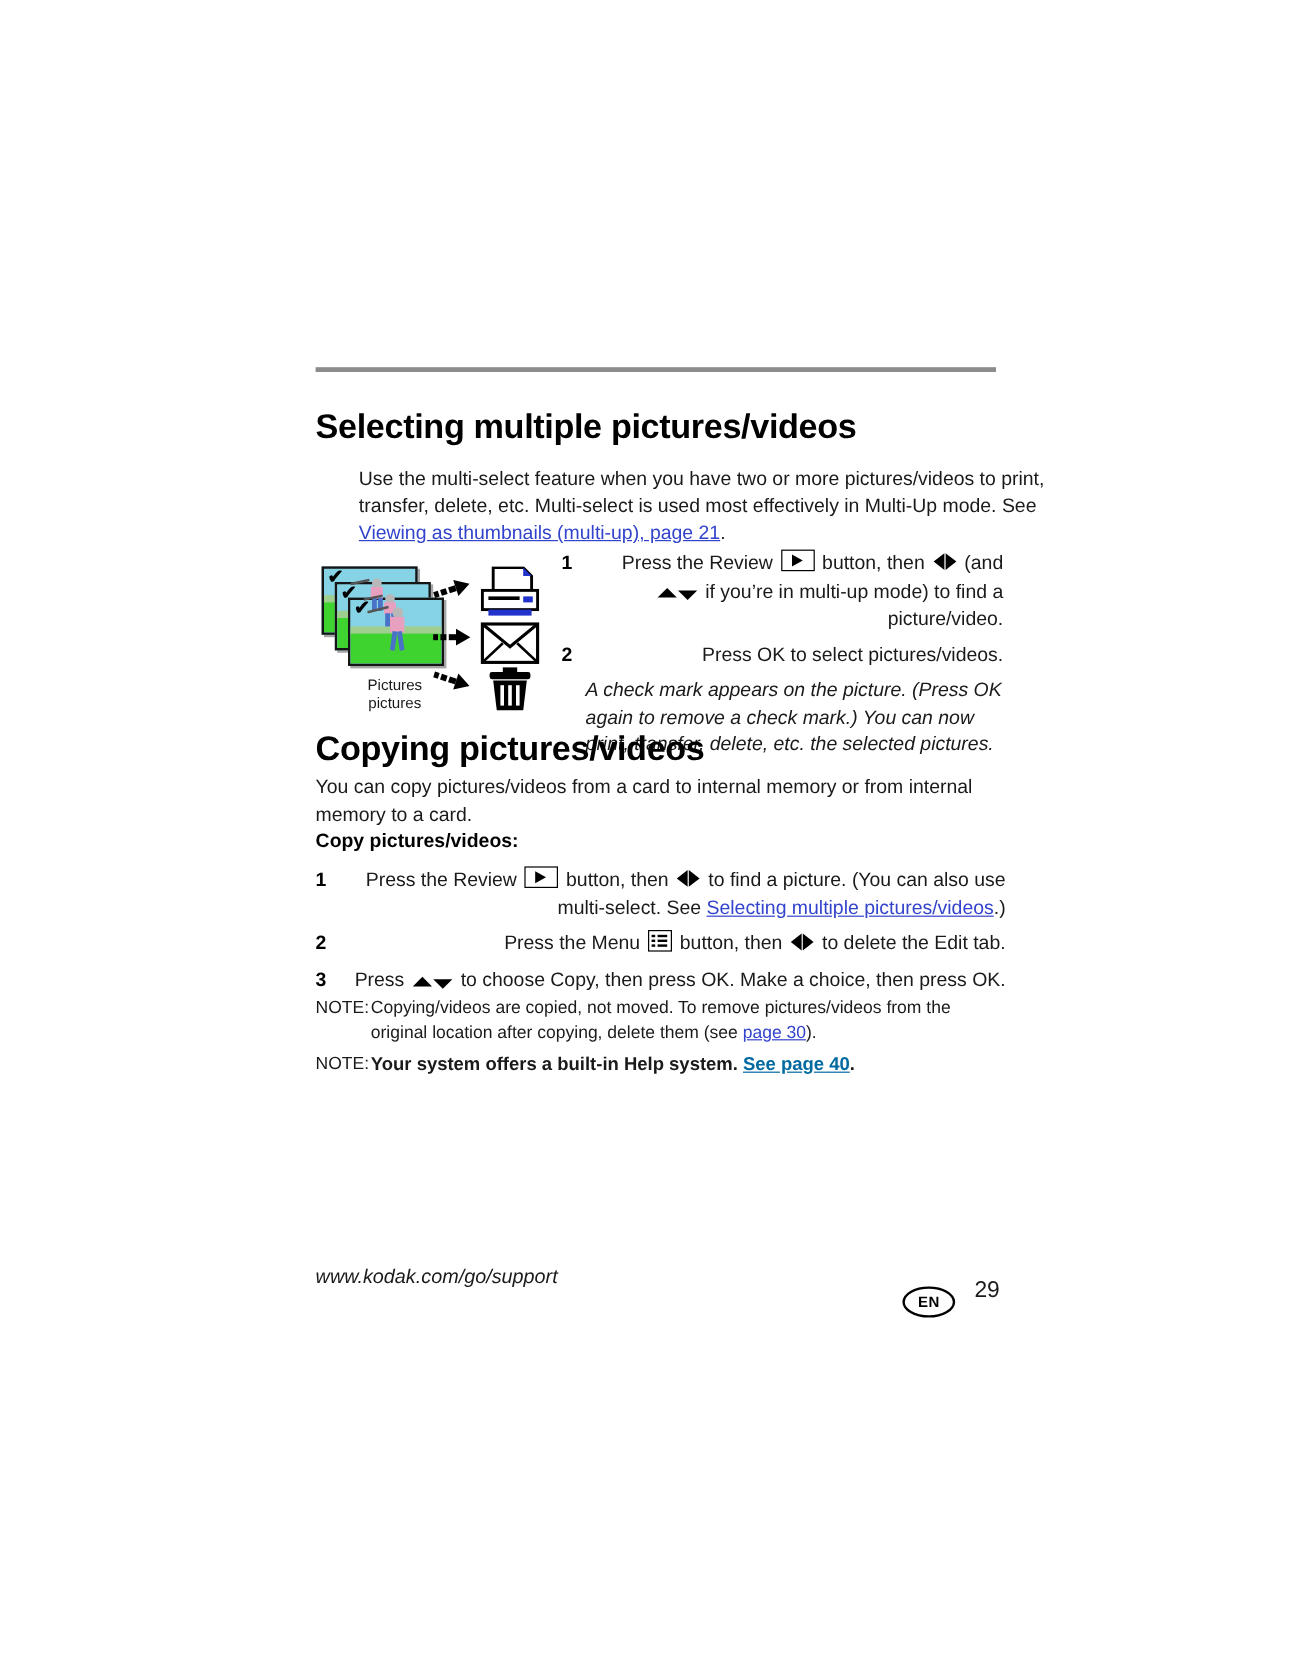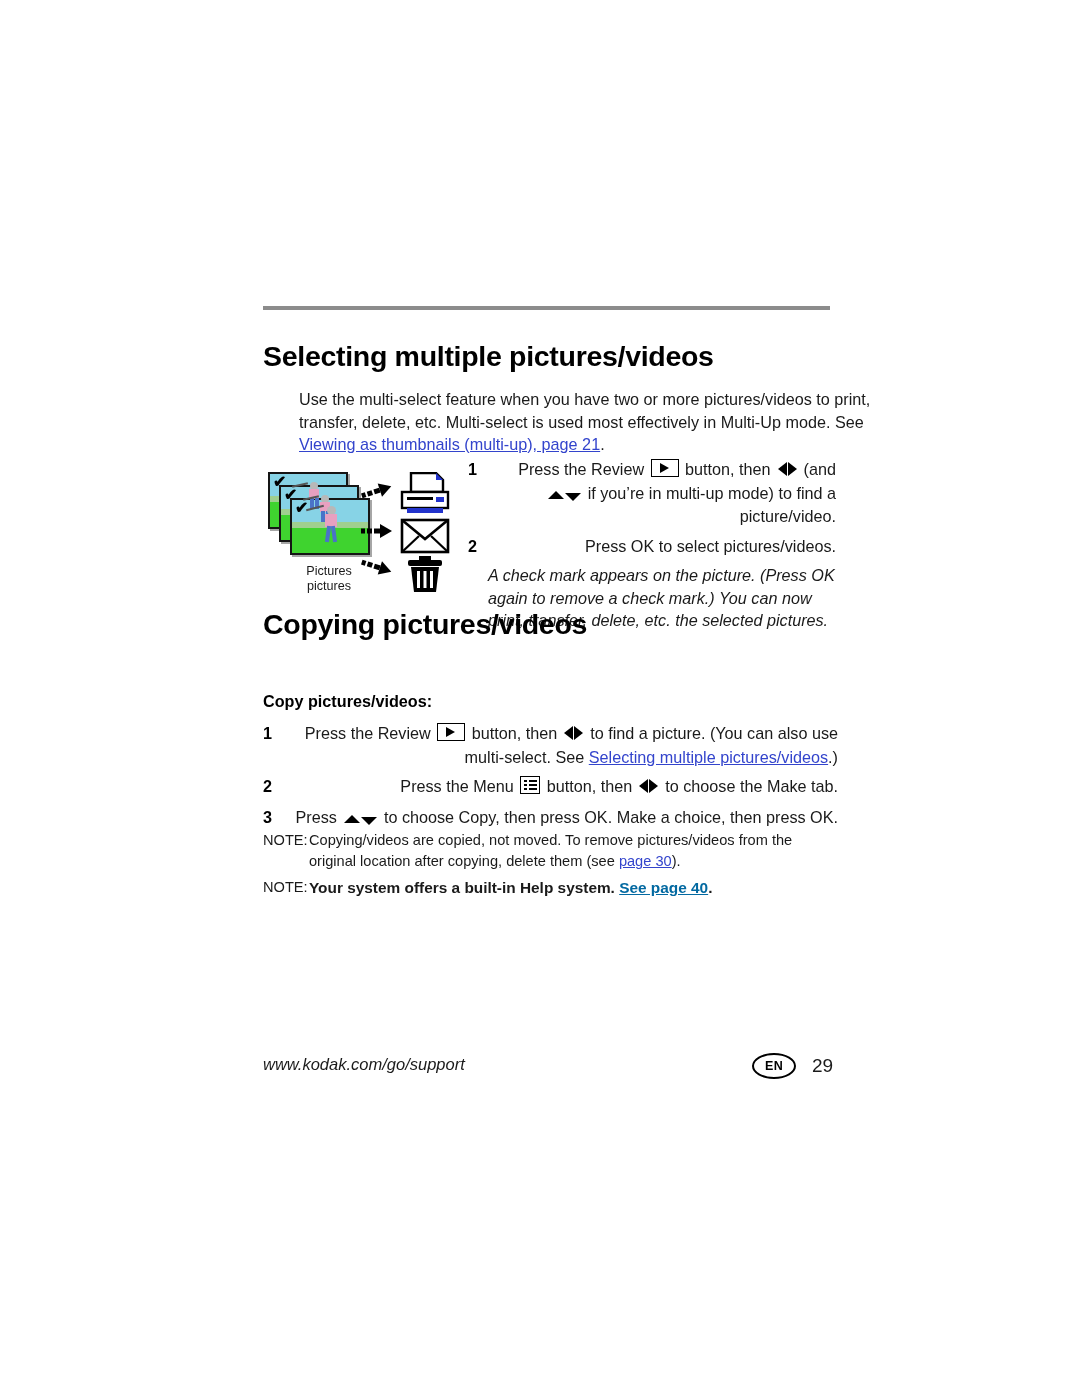--- a/index.html
+++ b/index.html
@@ -178,20 +178,21 @@
     width: 40px;
     height: 22px;
     border: 2px solid #000;
     border-radius: 50%;
     font-size: 12.5px;
     font-weight: bold;
     display: flex;
     align-items: center;
     justify-content: center;
     letter-spacing: 0.3px;
+    margin-top: 19px;
   }
   .page-num {
     font-size: 19px;
     color: #1a1a1a;
   }
 
   
   .btn-glyph {
     display: inline-block;
     border: 1.6px solid #000;
@@ -447,33 +448,34 @@
     <div class="step">
       <div class="step-num">2</div>
       <div class="step-body">Press OK to select pictures/videos.</div>
     </div>
 
     <div class="italic-note">A check mark appears on the picture. (Press OK again to remove a check mark.) You can now print, transfer, delete, etc. the selected pictures.</div>
   </div>
 
   <div class="h1" id="heading-copying">Copying pictures/videos</div>
 
+  <div class="body-text" id="copy-intro-paragraph">You can copy pictures/videos from a card to internal memory or from internal memory to a card.</div>
 
   <div class="subhead">Copy pictures/videos:</div>
 
   <div class="steps" id="steps-copying">
 
     <div class="step">
       <div class="step-num">1</div>
       <div class="step-body"><span>Press the Review </span><span class="btn-glyph btn-review"></span><span> button, then </span><span class="arrow-pair"><i class="tri tri-left"></i><i class="tri tri-right"></i></span><span> to find a picture. (You can also use multi-select. See </span><a class="link" href="#">Selecting multiple pictures/videos</a><span>.)</span></div>
     </div>
 
     <div class="step">
       <div class="step-num">2</div>
-      <div class="step-body"><span>Press the Menu </span><span class="btn-glyph btn-menu"><i></i><i></i><i></i><b></b><b></b><b></b></span><span> button, then </span><span class="arrow-pair"><i class="tri tri-left"></i><i class="tri tri-right"></i></span><span> to choose the Make tab.</span></div>
+      <div class="step-body"><span>Press the Menu </span><span class="btn-glyph btn-menu"><i></i><i></i><i></i><b></b><b></b><b></b></span><span> button, then </span><span class="arrow-pair"><i class="tri tri-left"></i><i class="tri tri-right"></i></span><span> to delete the Edit tab.</span></div>
     </div>
 
     <div class="step">
       <div class="step-num">3</div>
       <div class="step-body"><span>Press </span><span class="arrow-pair"><i class="tri tri-up"></i><i class="tri tri-down"></i></span><span> to choose Copy, then press OK. Make a choice, then press OK.</span></div>
     </div>
   </div>
 
   <div class="note" id="note-copy">
     <div class="note-label">NOTE:</div>

